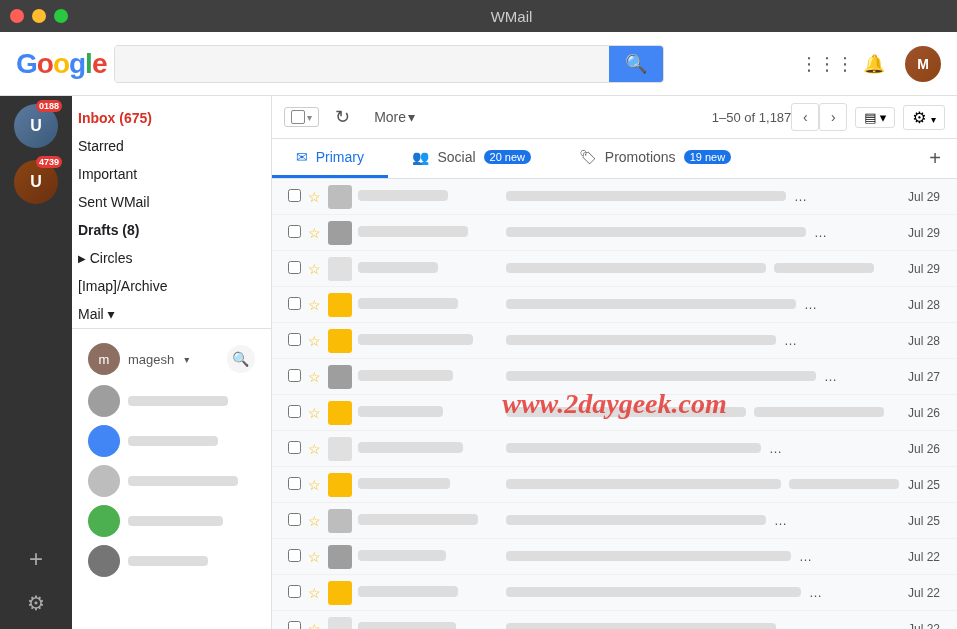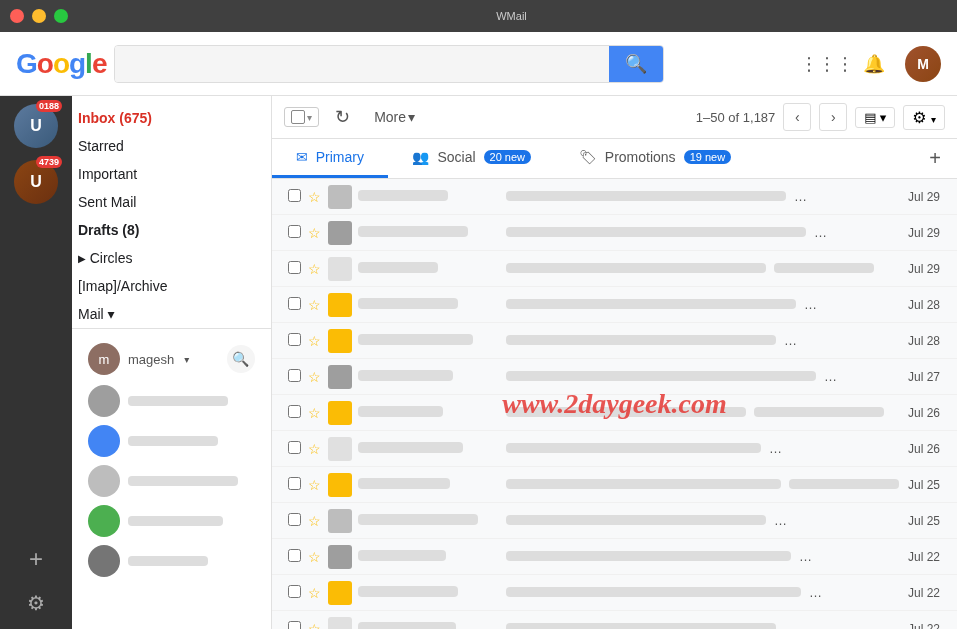--- a/index.html
+++ b/index.html
@@ -15,21 +15,21 @@
       gap: 8px;
     }
     .titlebar-btn {
       width: 14px; height: 14px; border-radius: 50%; cursor: pointer;
     }
     .titlebar-close { background: #ff5f57; }
     .titlebar-min { background: #febc2e; }
     .titlebar-max { background: #28c840; }
     .titlebar-title {
       color: #ccc;
-      font-size: 11px;
+      font-size: 15px;
       flex: 1;
       text-align: center;
     }
 
     
     .app-container {
       display: flex;
       flex-direction: column;
       height: calc(629px - 32px);
       background: #fff;
@@ -298,21 +298,21 @@
       color: #555;
       padding: 4px 8px;
       display: flex; align-items: center; gap: 2px;
     }
     .page-info {
       margin-left: auto;
       font-size: 13px;
       color: #555;
       display: flex;
       align-items: center;
-      gap: 8px;
+      gap: 0;
       justify-content: flex-end;
     }
     .nav-arrow {
       background: transparent;
       border: 1px solid #ddd;
       border-radius: 3px;
       width: 28px; height: 28px;
       cursor: pointer;
       display: flex; align-items: center; justify-content: center;
       font-size: 14px;
@@ -523,21 +523,21 @@
       <div class="nav-item active">
         <span>Inbox (675)</span>
       </div>
       <div class="nav-item">
         <span>Starred</span>
       </div>
       <div class="nav-item">
         <span>Important</span>
       </div>
       <div class="nav-item">
-        <span>Sent Mail</span>
+        <span>Sent WMail</span>
       </div>
       <div class="nav-item bold-item">
         <span>Drafts (8)</span>
       </div>
       <div class="nav-item">
         <span class="arrow">▶</span>
         <span>Circles</span>
       </div>
       <div class="nav-item">
         <span>[Imap]/Archive</span>

